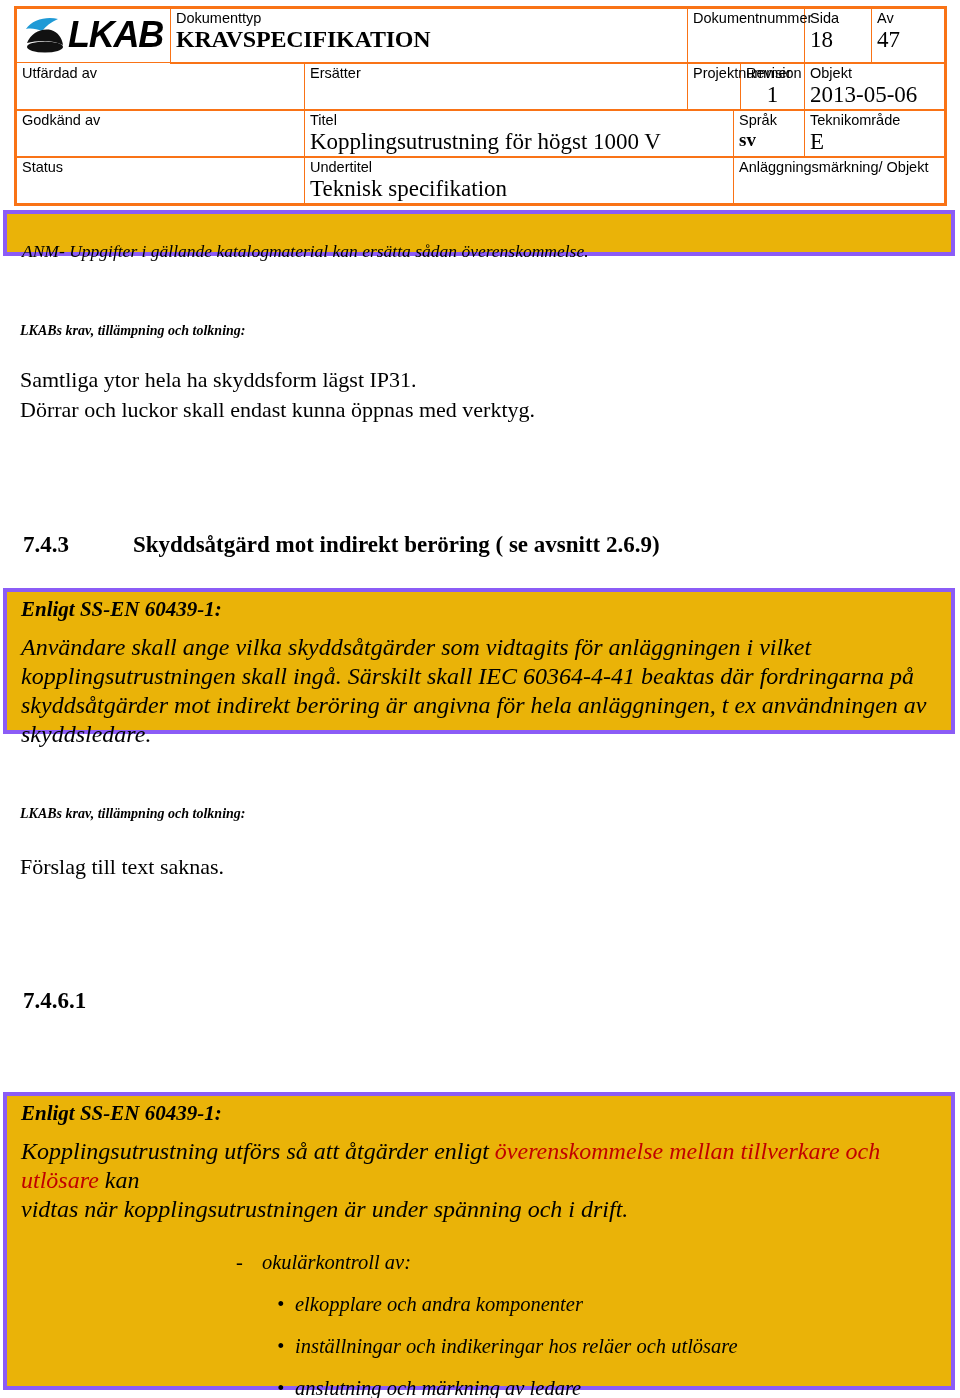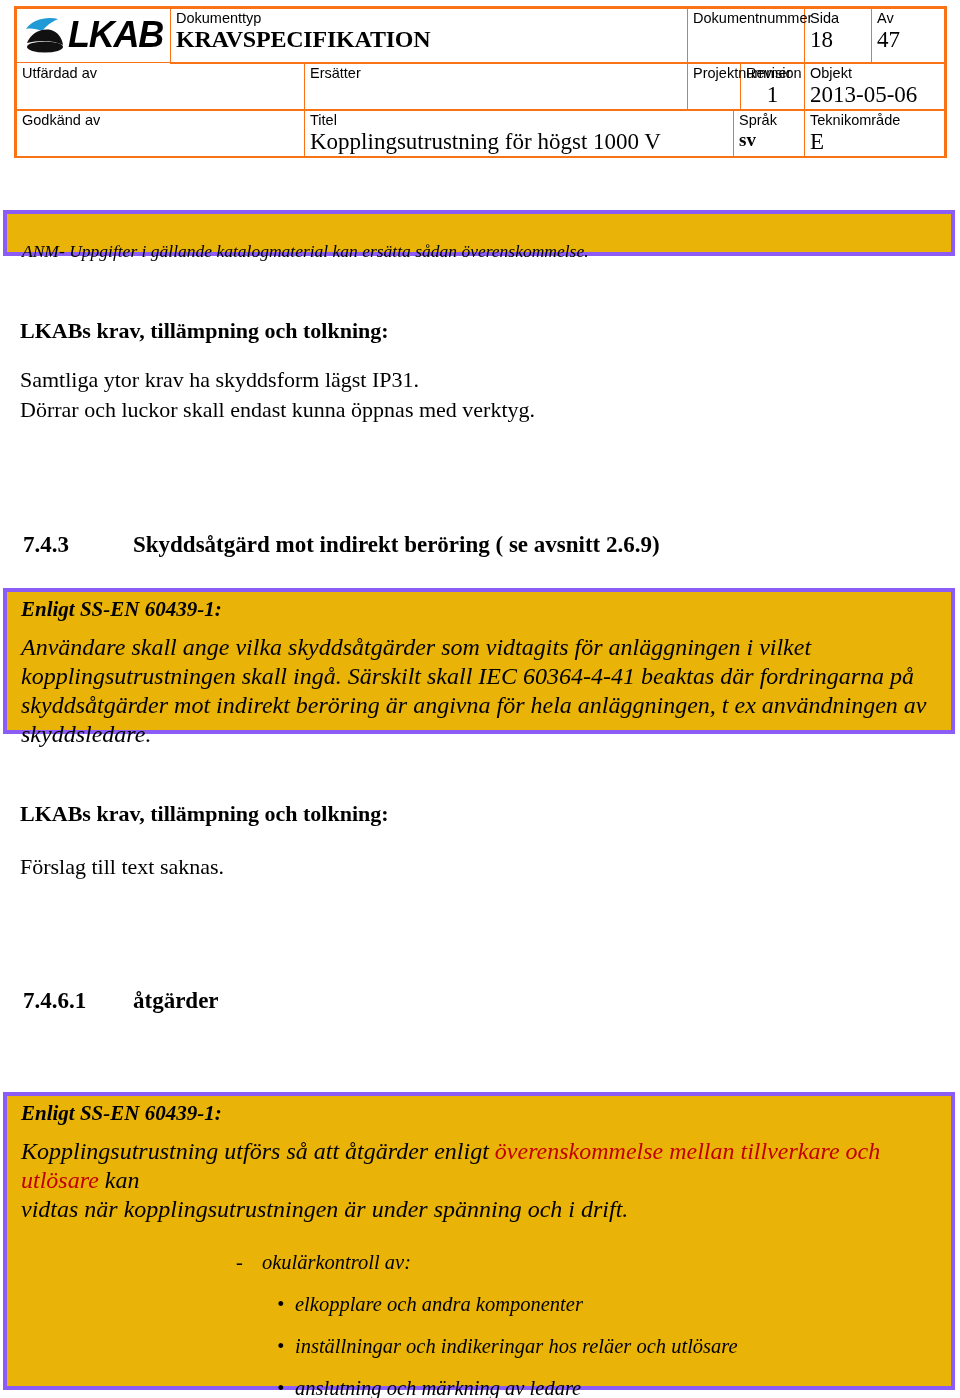--- a/index.html
+++ b/index.html
@@ -130,22 +130,23 @@
   }
   .quote-para {
     font-style: italic;
     font-size: 24px;
     line-height: 29px;
     text-align: left;
   }
 
   .krav-head {
     font-weight: bold;
-    font-size: 22px;
+    font-size: 14px;
     line-height: 28px;
+    font-style: italic;
   }
   .plain-line {
     font-size: 22px;
     line-height: 30px;
   }
 
   .bullet-row {
     position: absolute;
     display: flex;
     font-style: italic;
@@ -242,29 +243,43 @@
     <td class="row-sep" colspan="2">
       <span class="lbl">Språk</span>
       <span class="val val-sm">sv</span>
     </td>
     <td class="outer-right row-sep" colspan="2">
       <span class="lbl">Teknikområde</span>
       <span class="val">E</span>
     </td>
   </tr>
 
+  <tr>
+    <td class="outer-left outer-bottom" colspan="2">
+      <span class="lbl">Status</span>
+      <span class="val"></span>
+    </td>
+    <td class="outer-bottom" colspan="3">
+      <span class="lbl">Undertitel</span>
+      <span class="val">Teknisk specifikation</span>
+    </td>
+    <td class="outer-bottom outer-right" colspan="4">
+      <span class="lbl">Anläggningsmärkning/ Objekt</span>
+      <span class="val"></span>
+    </td>
+  </tr>
 </tbody>
   </table>
 
 <div class="red-box" style="left:3px; top:210px; width:952px; height:46px;">
   <div class="note-line">ANM- Uppgifter i gällande katalogmaterial kan ersätta sådan överenskommelse.</div>
 </div>
 
 <div class="free-block krav-head" style="left:20px; top:317px;">LKABs krav, tillämpning och tolkning:</div>
-<div class="free-block plain-line" style="left:20px; top:365px;">Samtliga ytor krav ha skyddsform lägst IP31.</div>
+<div class="free-block plain-line" style="left:20px; top:365px;">Samtliga ytor hela ha skyddsform lägst IP31.</div>
 <div class="free-block plain-line" style="left:20px; top:395px;">Dörrar och luckor skall endast kunna öppnas med verktyg.</div>
 
 <div class="heading-row" style="left:23px; top:529px; width:900px;">
   <span class="heading-num">7.4.3</span>
   <span class="heading-txt">Skyddsåtgärd mot indirekt beröring ( se avsnitt 2.6.9)</span>
 </div>
 
 <div class="red-box" style="left:3px; top:588px; width:952px; height:146px;">
   <div style="position:absolute; left:14px; top:4px;" class="quote-title">Enligt SS-EN 60439-1:</div>
   <div style="position:absolute; left:14px; top:41px; width:925px;" class="quote-para">
@@ -273,21 +288,20 @@
     <span>är angivna för hela anläggningen, t ex användningen av skyddsledare.</span>
   </div>
 </div>
 
 <div class="free-block krav-head" style="left:20px; top:800px;">LKABs krav, tillämpning och tolkning:</div>
 <div class="free-block plain-line" style="left:20px; top:852px;">Förslag till text saknas.</div>
 
 <div class="heading-row" style="left:23px; top:985px; width:900px; flex-wrap:nowrap;">
   <span class="heading-num">7.4.6.1</span>
   <span class="heading-txt">
-    <span style="display:block;">åtgärder</span>
   </span>
 </div>
 
 <div class="red-box" style="left:3px; top:1092px; width:952px; height:298px;">
 
   <div style="position:absolute; left:14px; top:4px;" class="quote-title">Enligt SS-EN 60439-1:</div>
 
   <div style="position:absolute; left:14px; top:41px; width:925px;" class="quote-para">
     <span>Kopplingsutrustning utförs så att åtgärder enligt </span><span class="red">överenskommelse mellan tillverkare och utlösare</span><span> kan</span>
     <span style="display:block;">vidtas när kopplingsutrustningen är under spänning och i drift.</span>

